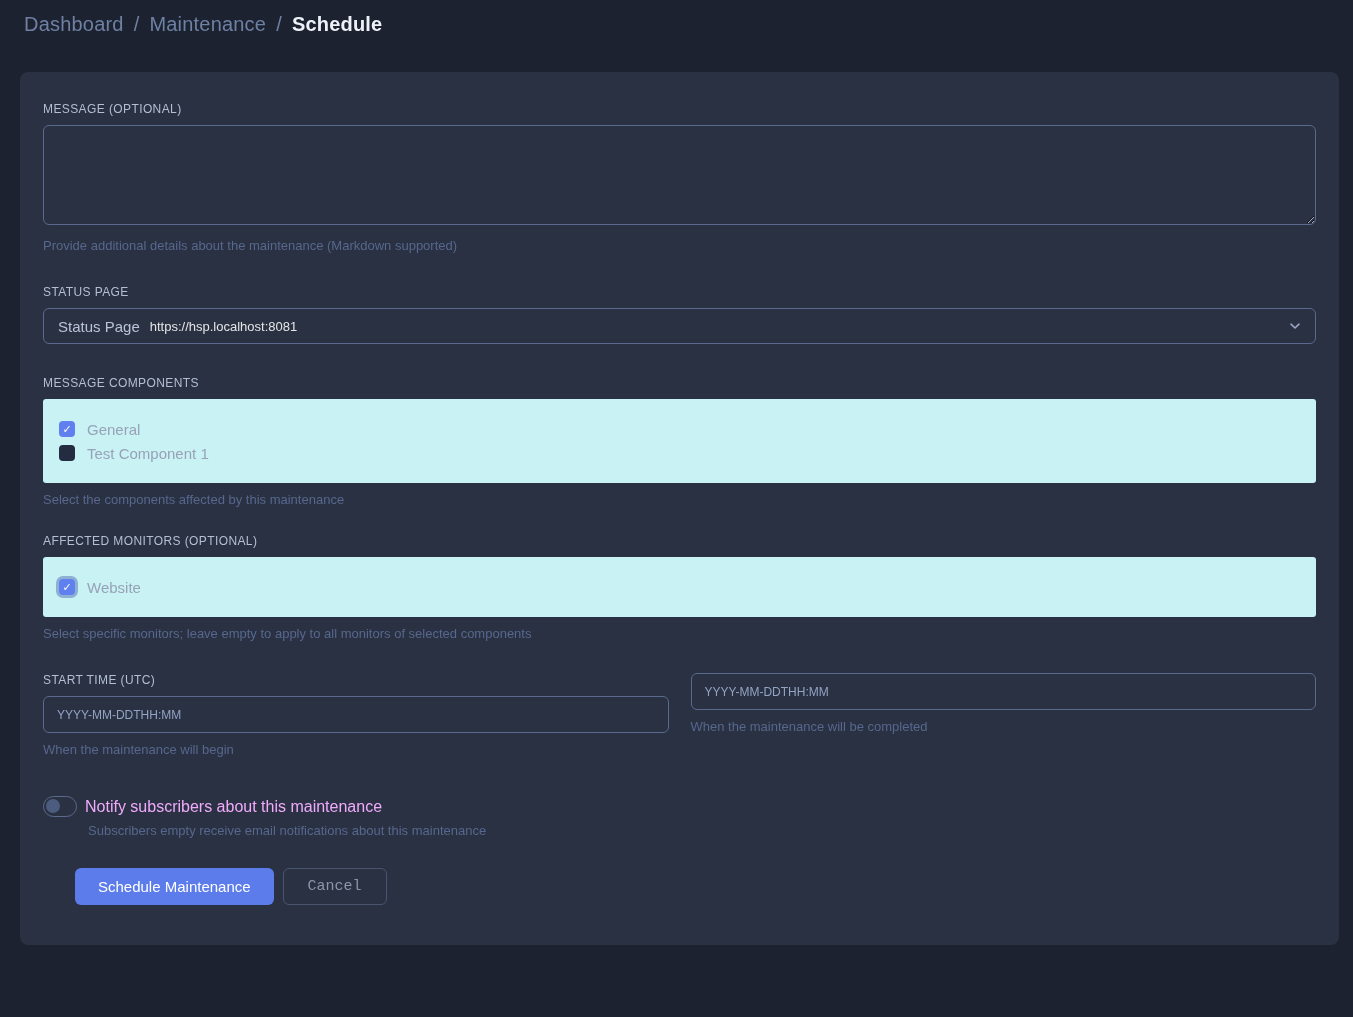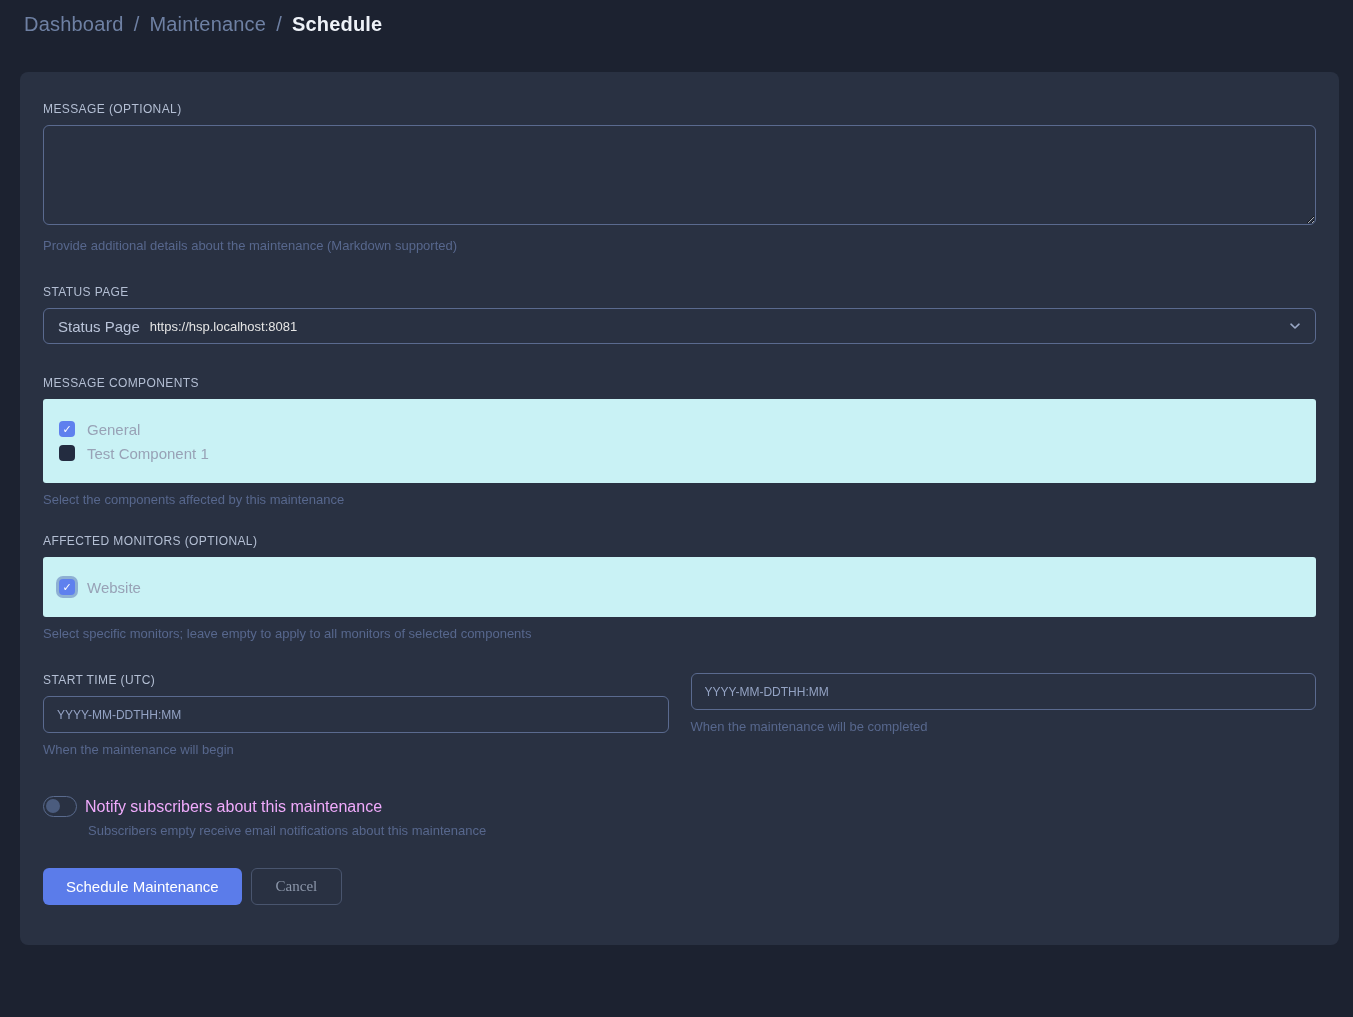--- a/index.html
+++ b/index.html
@@ -136,29 +136,30 @@
   .btn-primary {
     height:37px;
     background:#5b7cea;
     color:#ffffff;
     border:none;
     border-radius:6px;
     font-size:15px;
     font-family:inherit;
     padding:0 23px;
     cursor:pointer;
+    margin-left:32px;
   }
   .btn-ghost {
     height:37px;
     background:transparent;
     color:#8b96a9;
     border:1px solid #49556e;
     border-radius:6px;
     font-size:15px;
-    font-family:Liberation Serif, serif;
+    font-family:Liberation Mono, monospace;
     padding:0 24px;
     margin-left:9px;
     cursor:pointer;
   }
 
   .gap-lg { margin-bottom:32px; }
 </style>
 </head>
 <body>
 

